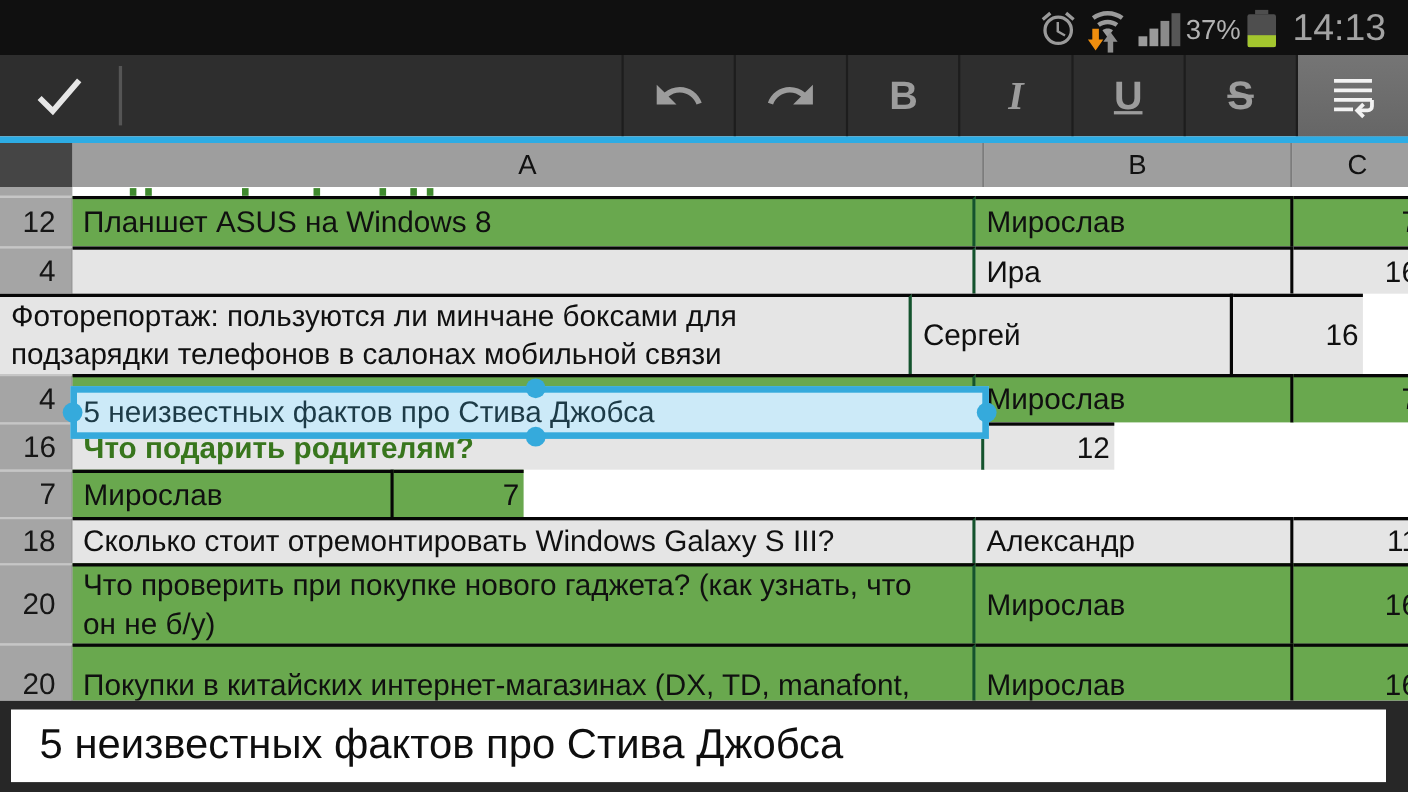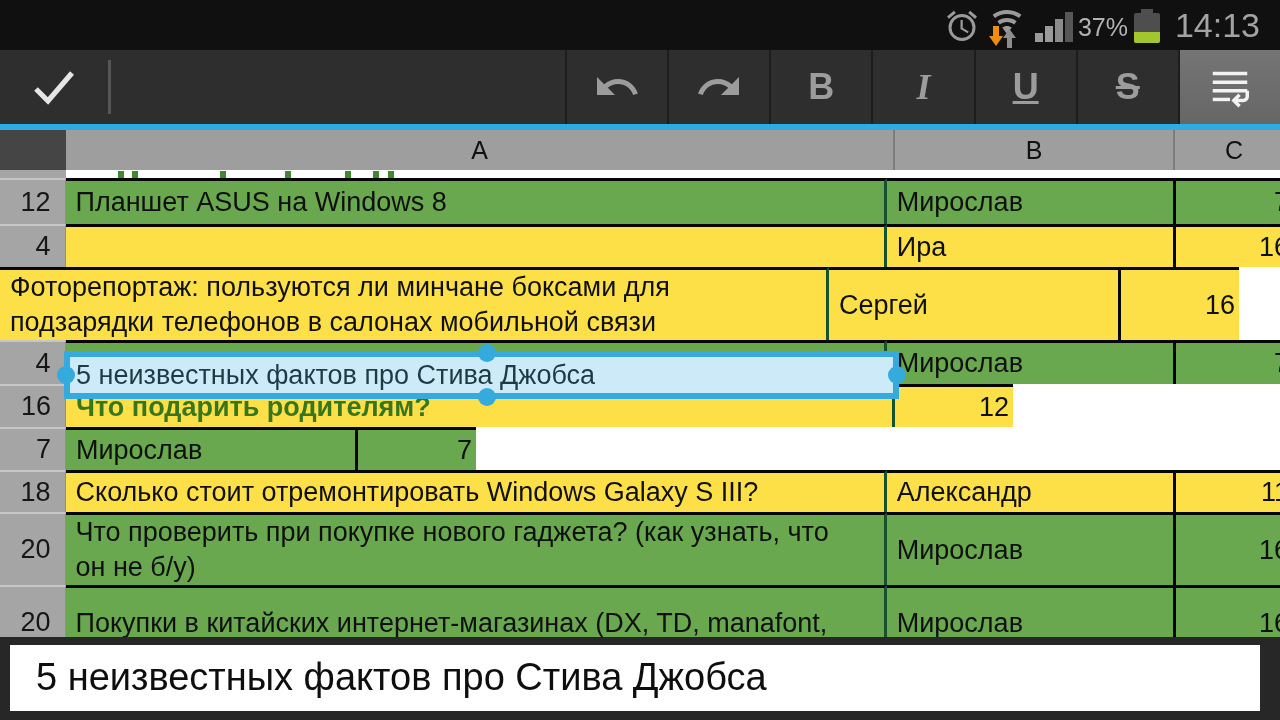--- a/index.html
+++ b/index.html
@@ -57,21 +57,21 @@
   .row { display:flex; }
   .rownum { width:66px; background:#a5a5a5; border-top:2px solid #c6c6c6; border-right:1px solid #8f8f8f;
     color:#161616; font-size:27px; display:flex; align-items:center; justify-content:flex-end;
     padding-right:14px; }
   .cell { border-top:3px solid #060606; font-size:27px; color:#101010; display:flex; align-items:center; }
   .cell.ca { width:829px; border-right:3px solid #14532d; padding-left:10px;
     white-space:pre-line; line-height:35px; }
   .cell.cb { width:292px; border-right:3px solid #060606; padding-left:10px; }
   .cell.cc { width:118px; justify-content:flex-end; padding-right:4px; }
   .bg-green { background:#69a84e; }
-  .bg-white { background:#fde047; }
+  .bg-white { background:#e5e5e5; }
   .bold-green { color:#38761d; font-weight:bold; }
 
   
   .sel { position:absolute; left:64px; top:221px; width:835px; height:48px;
     border:6px solid #35aadc; background:#cceaf8; display:flex; align-items:center;
     font-size:27px; color:#1d3b47; padding-left:6px; }
   .sel .dot { position:absolute; width:18px; height:18px; border-radius:50%; background:#35aadc; }
   .dot-top { left:408px; top:-13px; }
   .dot-bottom { left:408px; bottom:-13px; }
   .dot-left { left:-13px; top:9px; }

